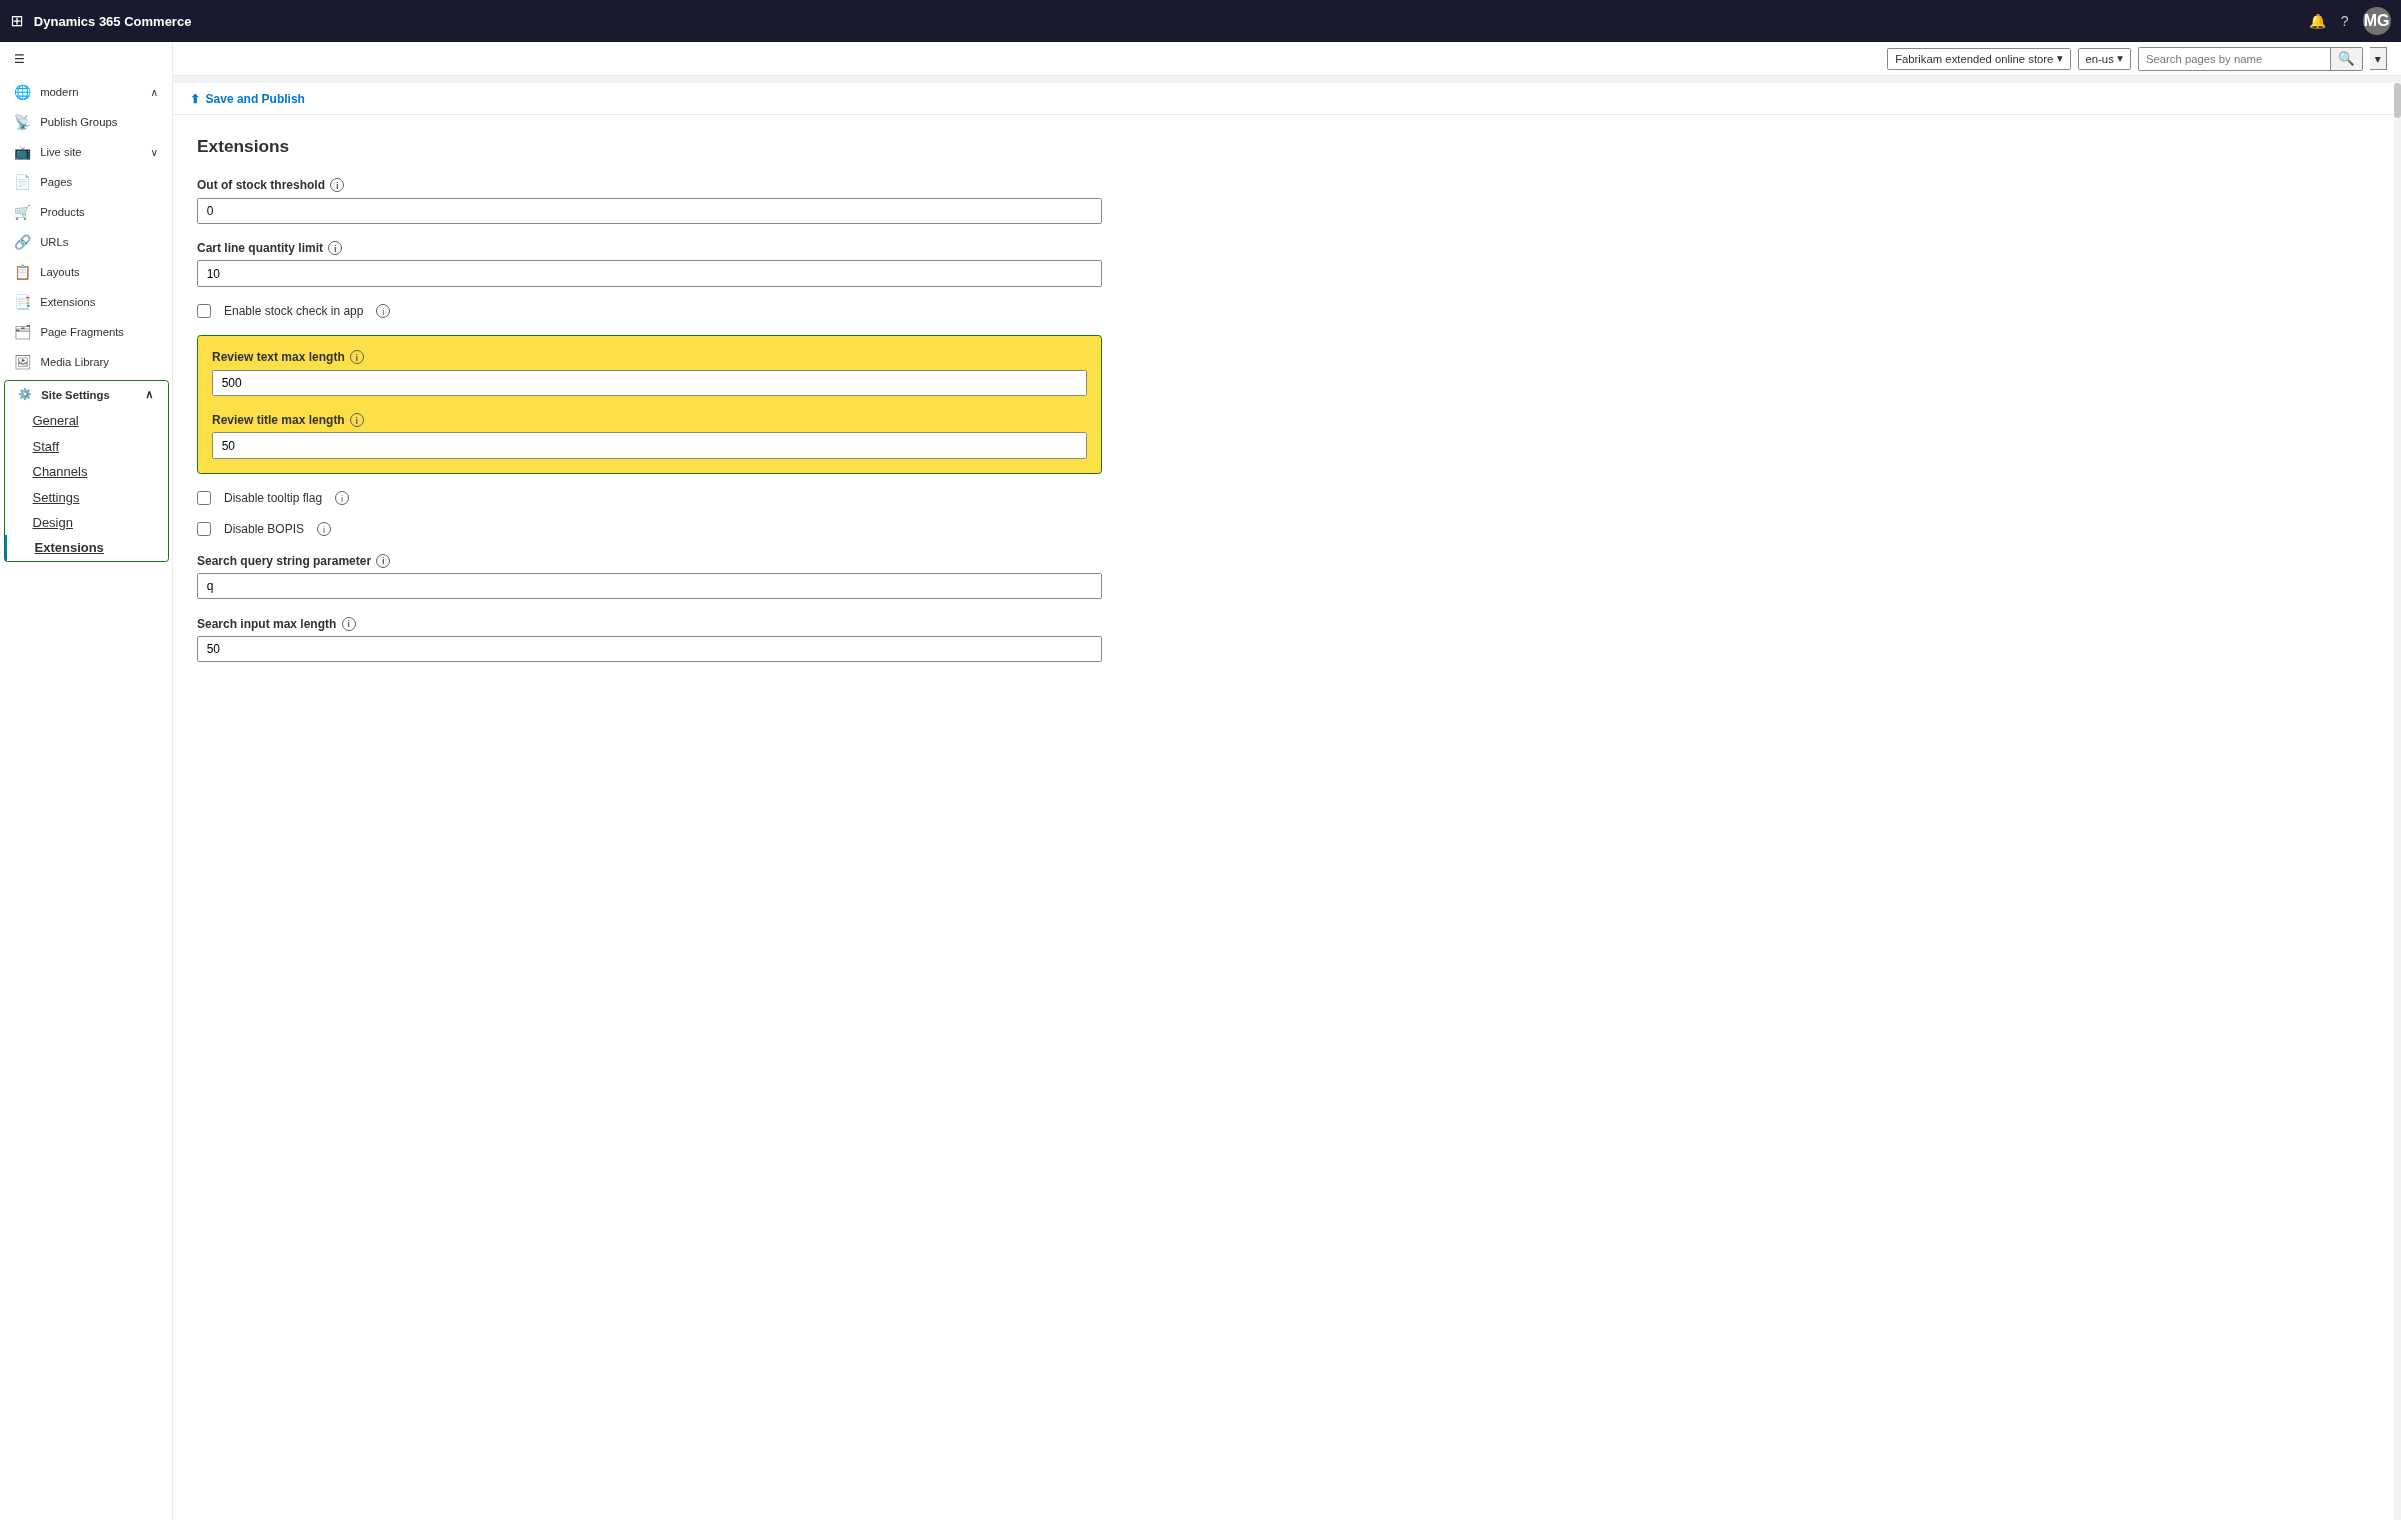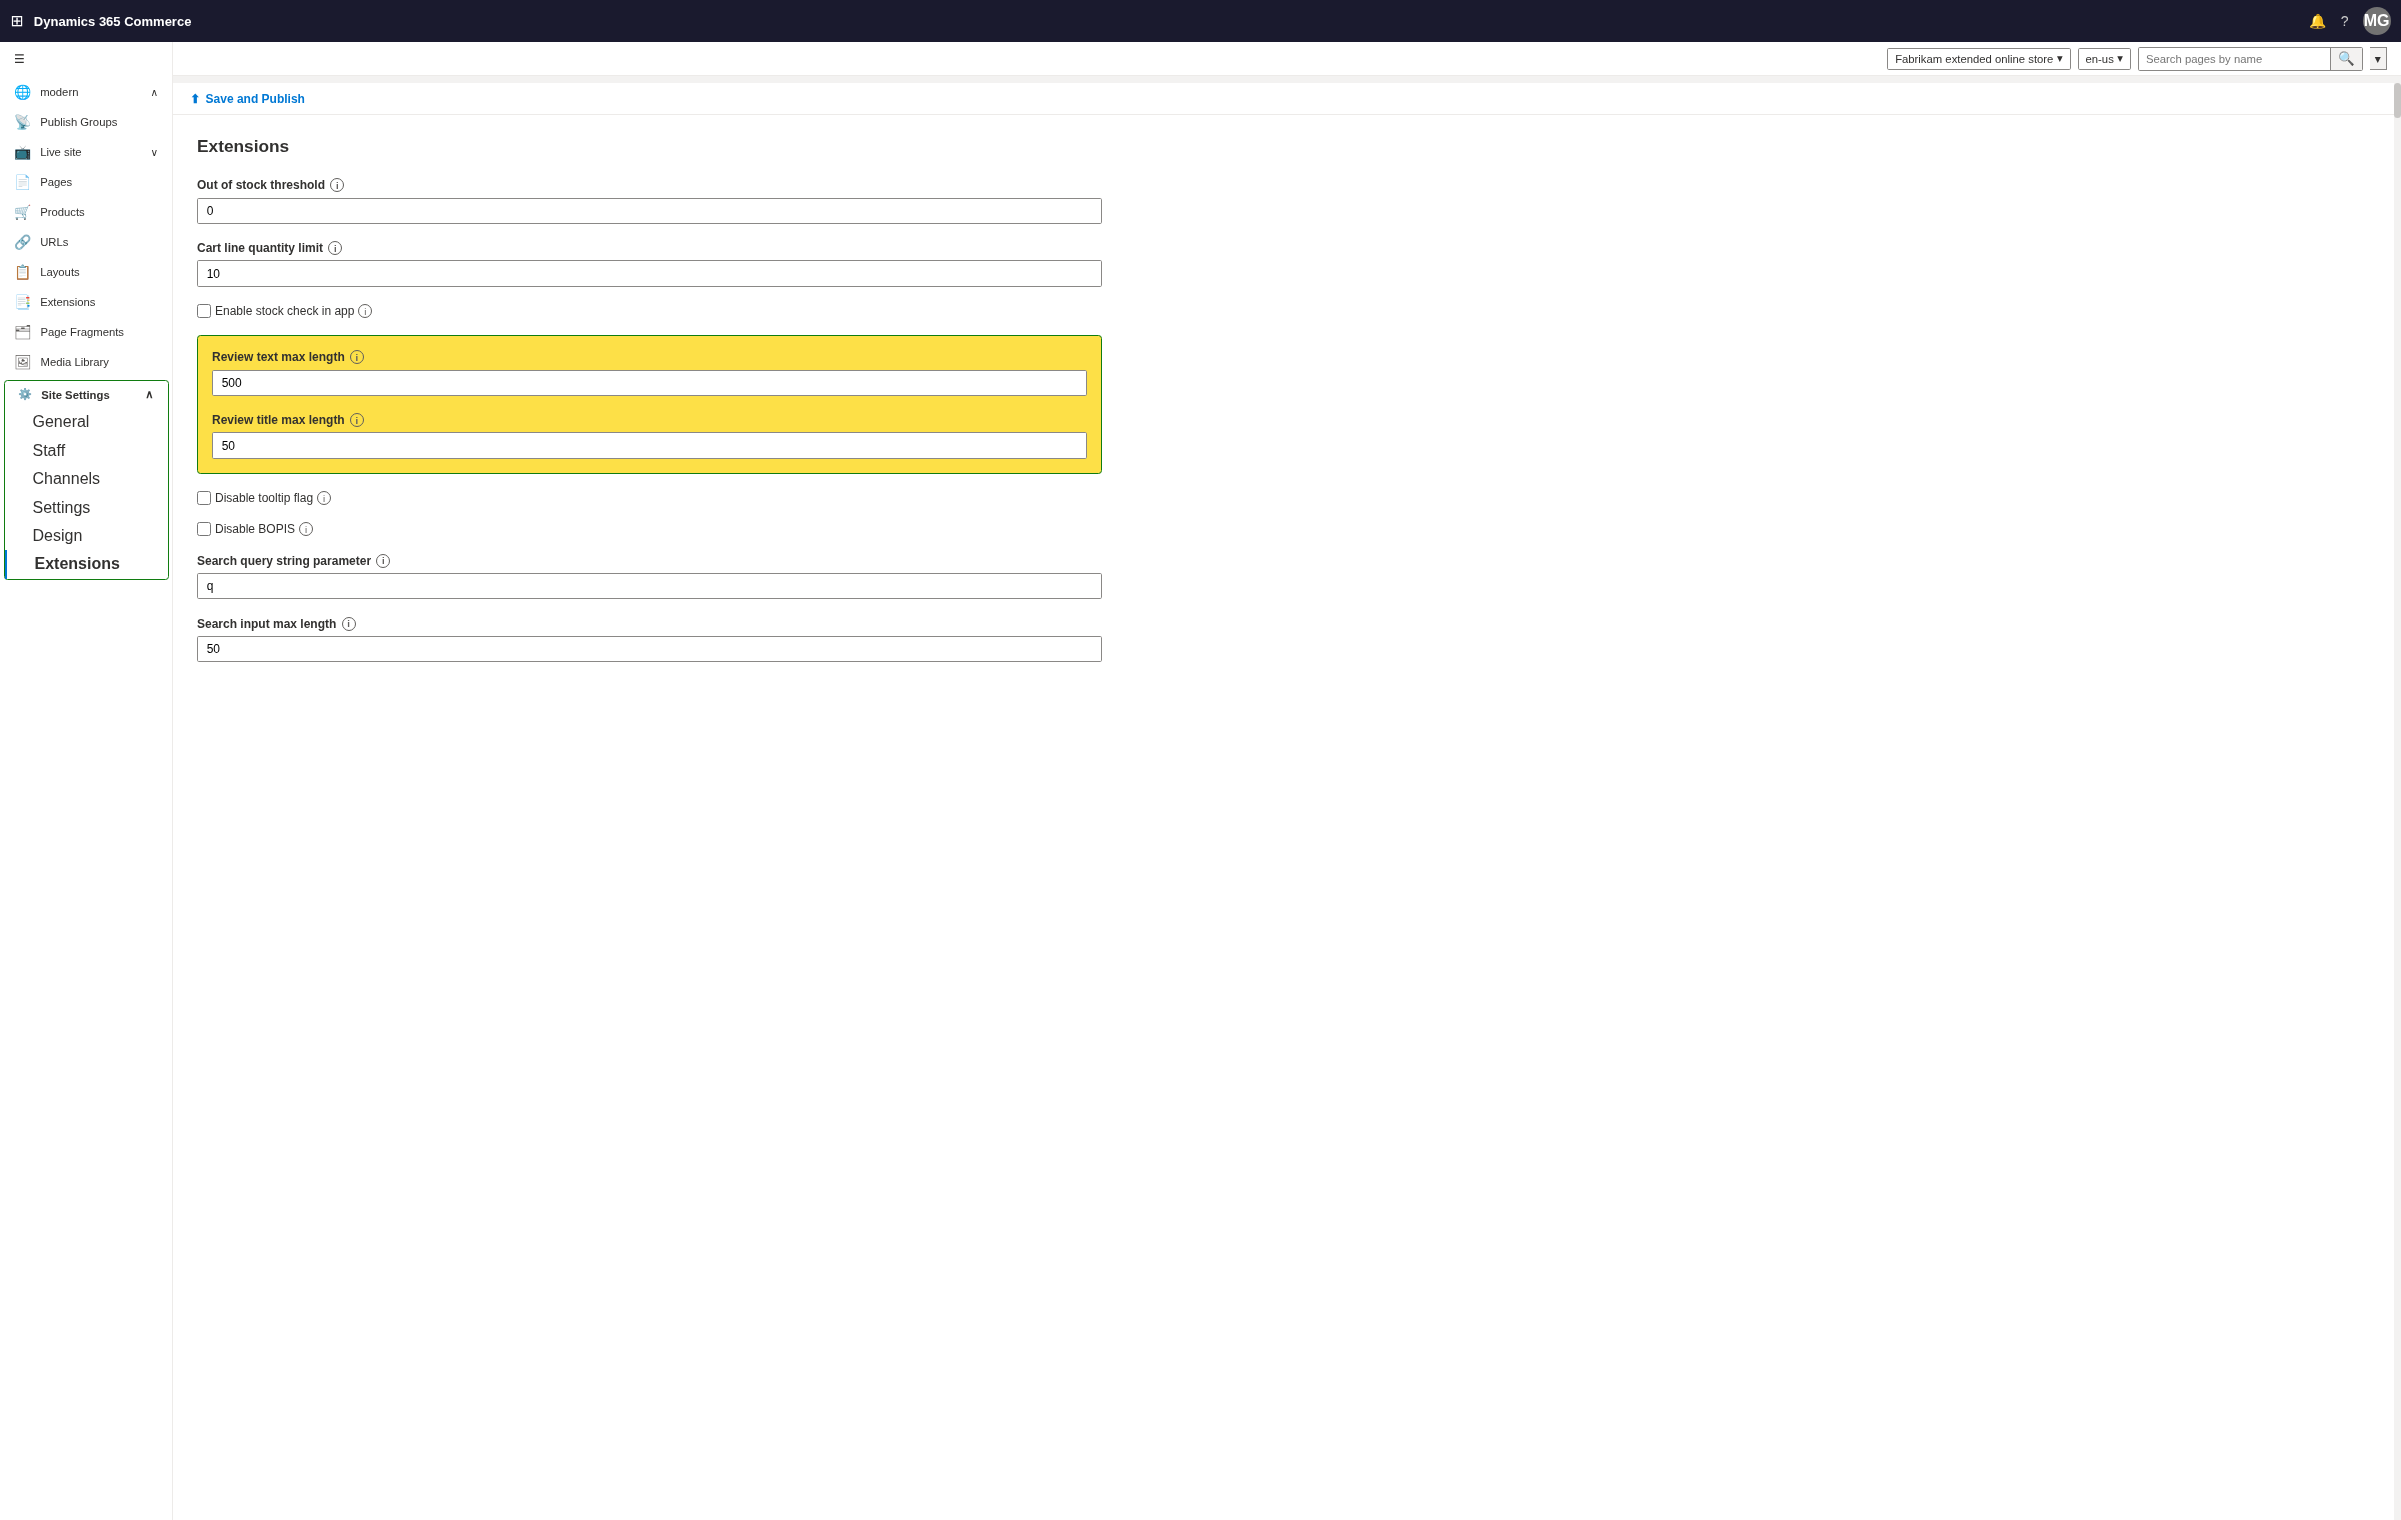--- a/index.html
+++ b/index.html
@@ -106,23 +106,24 @@
       padding: 7px 14px;
       gap: 8.7px;
       cursor: pointer;
       font-size: 11.3px;
       color: #323130;
     }
     .sidebar-item .item-icon { font-size: 14px; color: #605e5c; }
     .sidebar-item .chevron { margin-left: auto; font-size: 10.4px; }
     .sidebar-sub {
       padding: 5.2px 14px 5.2px 28px;
-      font-size: 16px;
+      font-size: 13px;
       cursor: pointer;
       color: #323130;
+      text-decoration: underline;
     }
     .sidebar-sub.active-sub { font-weight: 700; }
     .site-settings-row {
       display: flex; align-items: center;
       padding: 7px 14px;
       gap: 8.7px;
       cursor: pointer;
       font-size: 11.3px;
       font-weight: 600;
     }
@@ -171,21 +172,21 @@
     .field-input {
       width: 100%;
       border: 0.9px solid #8a8886;
       border-radius: 1.7px;
       padding: 5.2px 8.7px;
       font-size: 12px;
       outline: none;
     }
 
     .checkbox-row {
-      display: flex; align-items: flex-start; gap: 4px;
+      display: flex; align-items: flex-start; gap: 13px;
       margin-bottom: 17.3px;
       font-size: 12px;
     }
     .checkbox-row input[type=checkbox] {
       width: 14px; height: 14px; cursor: pointer;
     }
 
     .highlighted-group {
       border: 1.7px solid #107c10;
       border-radius: 3.5px;

